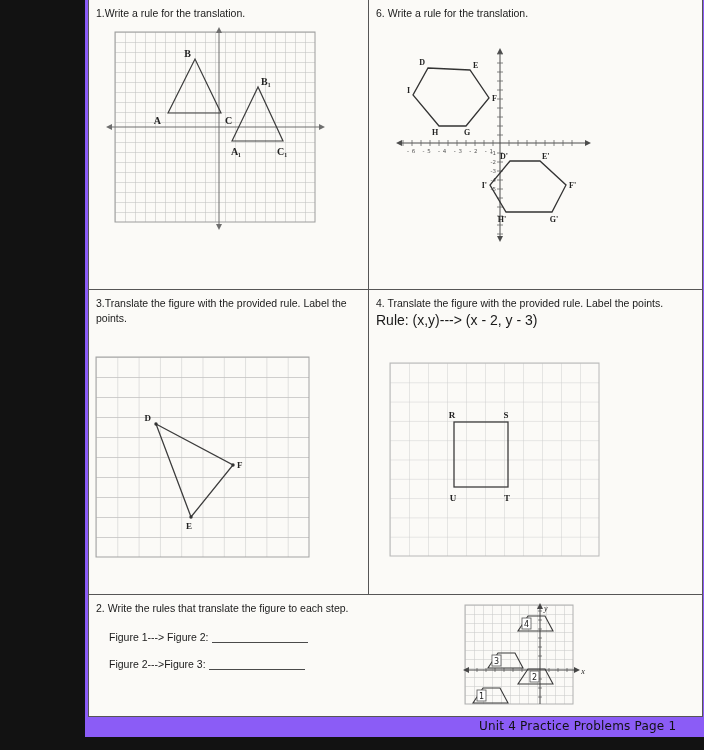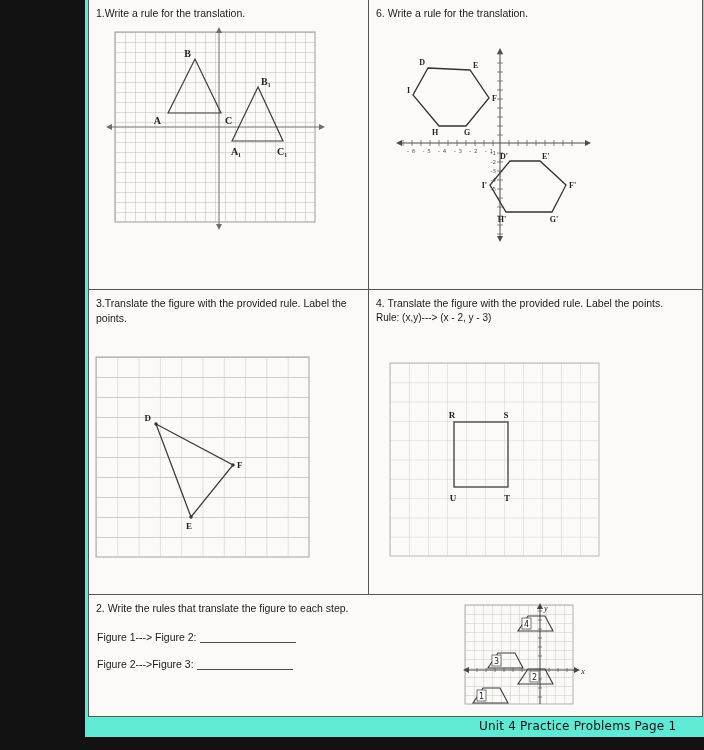--- a/index.html
+++ b/index.html
@@ -1,36 +1,36 @@
 <!DOCTYPE html>
 <html><head>
 <meta charset="utf-8">
 <style>
   *{margin:0;padding:0;box-sizing:border-box}
   html,body{background:#000}
   .screen{position:relative;width:704px;height:750px;background:#f7f6f2;overflow:hidden;font-family:"Liberation Sans",sans-serif}
   .left-bar{position:absolute;left:0;top:0;width:85px;height:750px;background:#121212}
   .bottom-bar{position:absolute;left:0;top:737px;width:704px;height:13px;background:#121212}
-  .page{position:absolute;left:85px;top:0;width:619px;height:737px;background:#5eead4}
+  .page{position:absolute;left:85px;top:0;width:619px;height:737px;background:#8b5cf6}
   .sheet{position:absolute;left:3px;top:0;width:615px;height:717px;display:grid;
          grid-template-columns:280px 333px;grid-template-rows:290px 305px 121px;
          border-left:1px solid #565656;border-right:1px solid #565656;border-bottom:1px solid #565656;
          background:#fbfaf7}
   .cell{position:relative;border-bottom:1px solid #565656;overflow:hidden}
   .c1,.c3{border-right:1px solid #565656}
   .c5{grid-column:1/3;border-bottom:none}
   .prompt{font-size:10.5px;line-height:1.4;color:#1a1a1a;padding:6px 10px 0 7px}
-  .rule{font-size:10px;line-height:1.4;color:#1a1a1a;padding:0 10px 0 7px}
+  .rule{font-size:14px;line-height:1.4;color:#1a1a1a;padding:0 10px 0 7px}
   .gsvg{position:absolute}
   #g1{left:16px;top:26px}
   #g2{left:26px;top:46px}
   #g3{left:6px;top:66px}
   #g4{left:20px;top:72px}
   #g5{left:374px;top:8px}
-  .p5-line{font-size:10.5px;color:#1a1a1a;margin:15px 0 0 8px}
+  .p5-line{font-size:10.5px;color:#1a1a1a;margin:15px 0 0 20px}
   .blank{display:inline-block;width:96px;border-bottom:1px solid #4a4a4a;height:11px;vertical-align:bottom;margin-left:3px}
   .footer{position:absolute;left:394px;top:719px;font-size:12px;color:#111;
           font-family:"DejaVu Sans",sans-serif;letter-spacing:.2px}
   svg text{font-family:"Liberation Serif",serif;font-weight:bold;fill:#222}
   svg text.tick-label{font-family:"DejaVu Sans",sans-serif;font-weight:normal;fill:#555}
   svg text.fig-num{font-family:"DejaVu Sans",sans-serif;font-weight:normal;fill:#222}
   svg text.axis-label{font-weight:normal;font-style:italic}
 </style>
 </head>
 <body>

